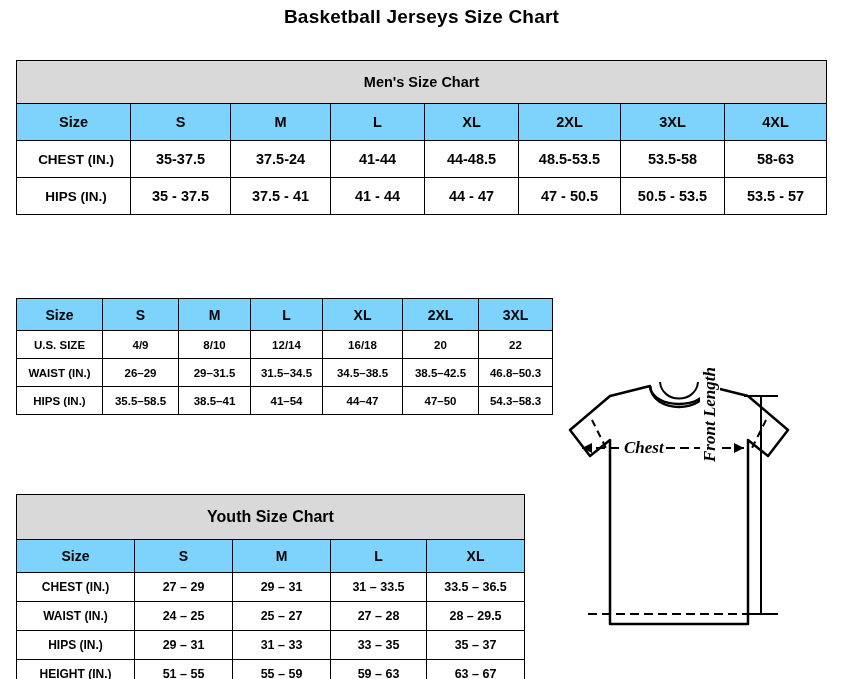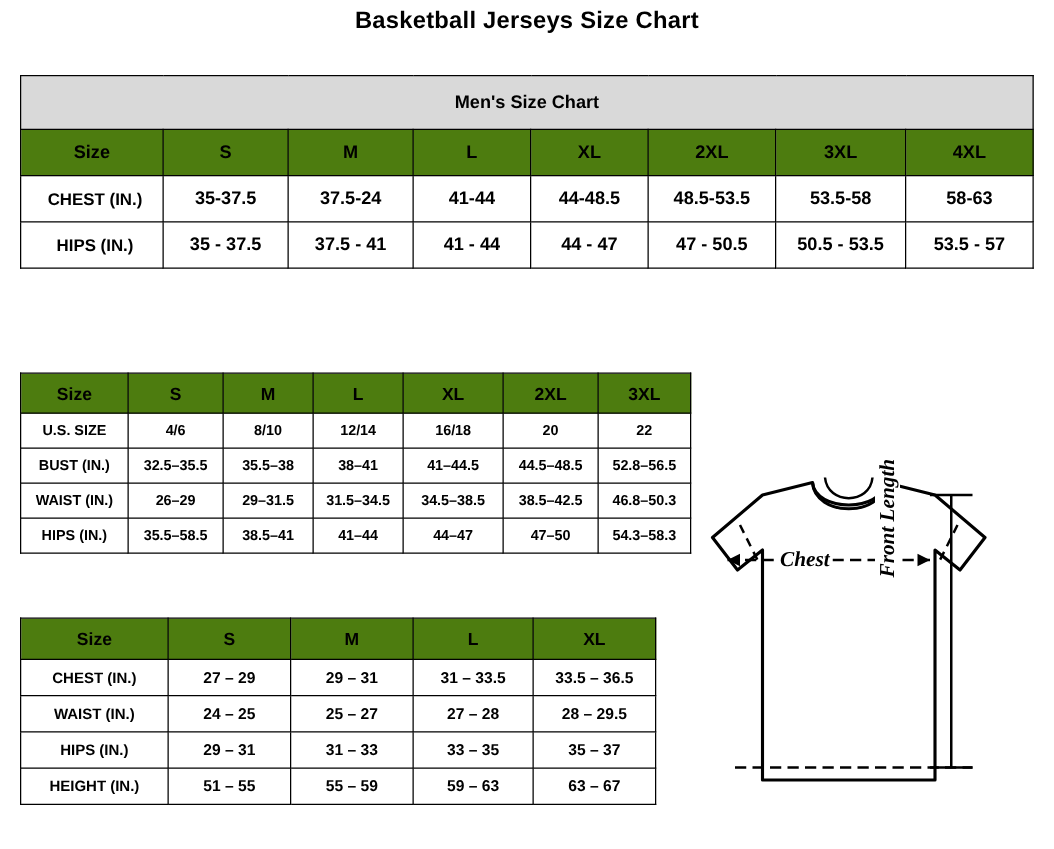--- a/index.html
+++ b/index.html
@@ -37,21 +37,21 @@
     background: #fff;
     font-weight: bold;
   }
   .chart-title td {
     background: #d9d9d9;
     font-size: 16px;
     font-weight: bold;
     padding: 7px 0;
   }
   .hdr td {
-    background: #4d7c0f;
+    background: #7dd3fc;
     font-weight: bold;
   }
 
   
   #mens-chart {
     position: absolute;
     left: 16px;
     top: 60px;
     width: 810px;
   }
@@ -209,66 +209,60 @@
       <td>Size</td>
       <td>S</td>
       <td>M</td>
       <td>L</td>
       <td>XL</td>
       <td>2XL</td>
       <td>3XL</td>
     </tr>
     <tr>
       <td class="rowlabel">U.S. SIZE</td>
-      <td>4/6</td>
+      <td>4/9</td>
       <td>8/10</td>
       <td>12/14</td>
       <td>16/18</td>
       <td>20</td>
       <td>22</td>
-    </tr>
-    <tr>
-      <td class="rowlabel">BUST  (IN.)</td>
-      <td>32.5–35.5</td>
-      <td>35.5–38</td>
-      <td>38–41</td>
-      <td>41–44.5</td>
-      <td>44.5–48.5</td>
-      <td>52.8–56.5</td>
     </tr>
     <tr>
       <td class="rowlabel">WAIST  (IN.)</td>
       <td>26–29</td>
       <td>29–31.5</td>
       <td>31.5–34.5</td>
       <td>34.5–38.5</td>
       <td>38.5–42.5</td>
       <td>46.8–50.3</td>
     </tr>
     <tr>
       <td class="rowlabel">HIPS  (IN.)</td>
       <td>35.5–58.5</td>
       <td>38.5–41</td>
-      <td>41–44</td>
+      <td>41–54</td>
       <td>44–47</td>
       <td>47–50</td>
       <td>54.3–58.3</td>
     </tr>
   </tbody>
 </table>
 
 <table id="youth-chart">
   <colgroup>
     <col style="width:118px">
     <col style="width:98px">
       <col style="width:98px">
       <col style="width:96px">
       <col style="width:98px">
   </colgroup>
   <tbody>
+    <tr class="chart-title">
+      <td colspan="5">Youth Size Chart</td>
+    </tr>
     <tr class="hdr">
       <td>Size</td>
       <td>S</td>
       <td>M</td>
       <td>L</td>
       <td>XL</td>
     </tr>
     <tr>
       <td class="rowlabel">CHEST (IN.)</td>
       <td>27 – 29</td>

